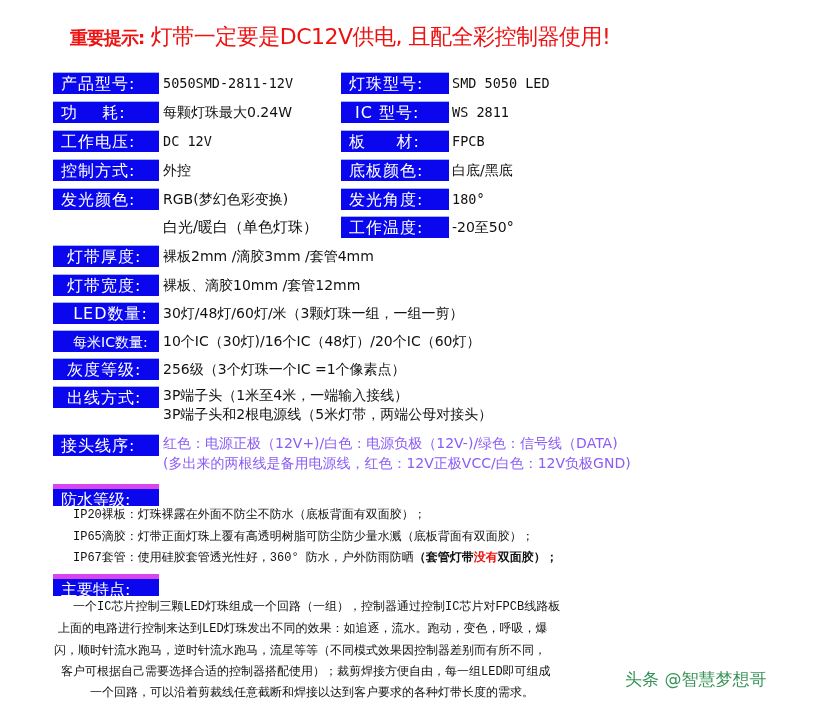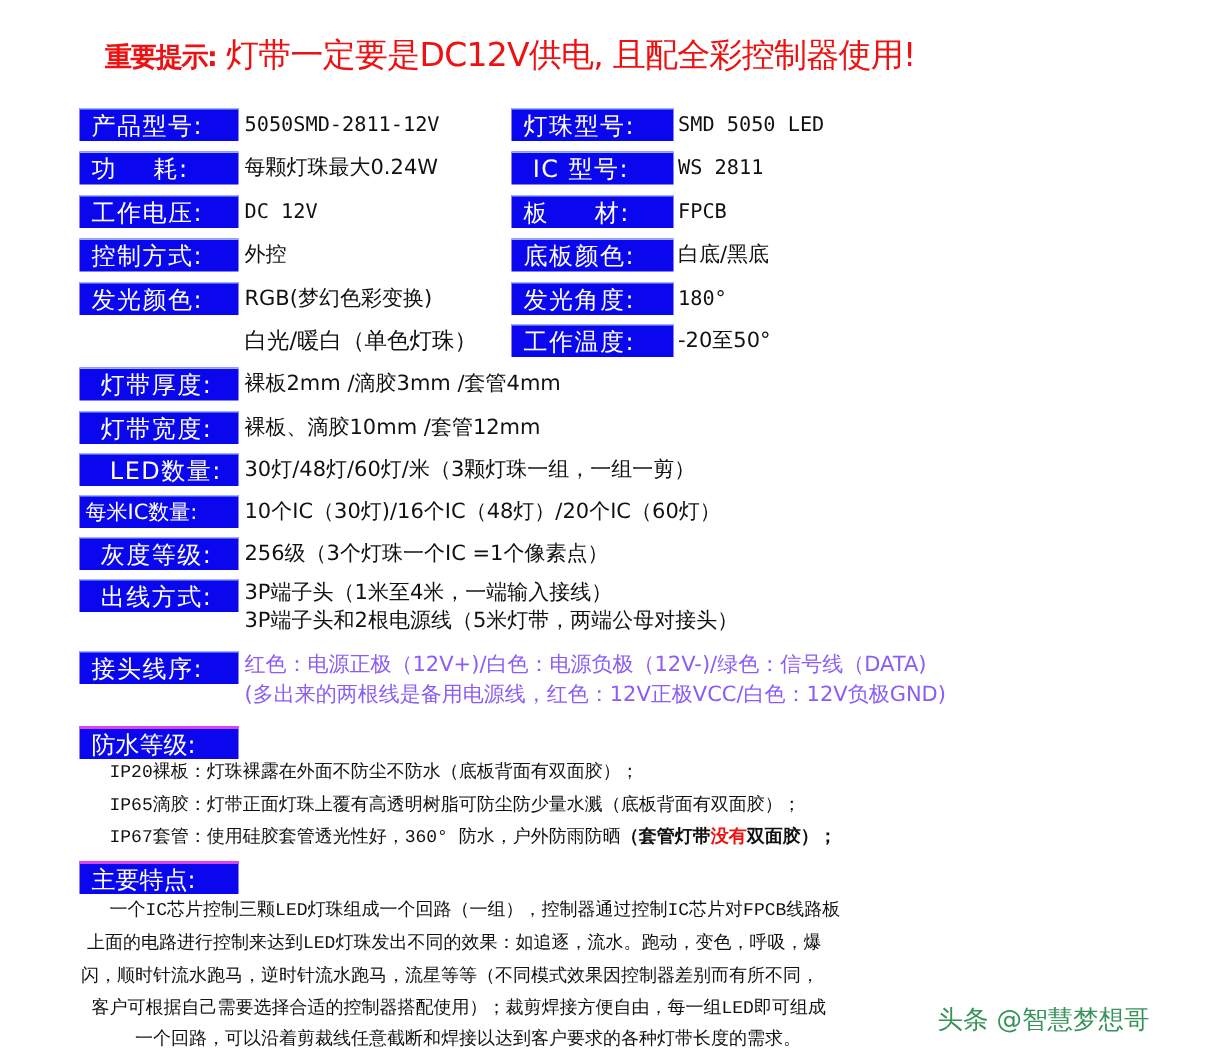--- a/index.html
+++ b/index.html
@@ -26,21 +26,21 @@
   .val {
     position: absolute; font-family: "DejaVu Sans Mono", monospace;
     font-size: 13.5px; line-height: 22px; white-space: nowrap; color: #111;
   }
   .val.red { color: #8b5cf6; text-align: center; }
   .val.sub { font-family: "DejaVu Sans", sans-serif; font-size: 14px; }
 
   .section-label {
     position: absolute; left: 53px; height: 22px; width: 106px;
     background: #0a07ee; color: #fff; font-size: 16px; line-height: 22px;
-    padding-left: 8px; border-top: 2px solid #d946ef;
+    padding-left: 8px; border-top: 5px solid #d946ef;
   }
   .para {
     position: absolute; font-family: Liberation Mono, monospace; font-size: 12px;
     line-height: 22px; white-space: nowrap; color: #111;
   }
   .b { font-weight: bold; margin-top: 28px; }
   .hl { color: #ee1111; font-weight: bold; }
 
   .watermark {
     position: absolute; left: 625px; top: 668px; font-size: 17px; color: #15803d;
@@ -90,21 +90,21 @@
 
 <div class="label l" style="top:245px; white-space:pre"> 灯带厚度:</div>
 <div class="val sub" style="left:163px;top:245px">裸板2mm /滴胶3mm /套管4mm</div>
 
 <div class="label l" style="top:274px; white-space:pre"> 灯带宽度:</div>
 <div class="val sub" style="left:163px;top:274px">裸板、滴胶10mm /套管12mm</div>
 
 <div class="label l" style="top:302px; white-space:pre">  LED数量:</div>
 <div class="val sub" style="left:163px;top:302px">30灯/48灯/60灯/米（3颗灯珠一组，一组一剪）</div>
 
-<div class="label l" style="top:330px; font-size:14px; padding-left:4px; letter-spacing:0">每米IC数量:</div>
+<div class="label l" style="top:330px; font-size:14px; padding-left:20px; letter-spacing:0">每米IC数量:</div>
 <div class="val sub" style="left:163px;top:330px">10个IC（30灯)/16个IC（48灯）/20个IC（60灯）</div>
 
 <div class="label l" style="top:358px; white-space:pre"> 灰度等级:</div>
 <div class="val sub" style="left:163px;top:358px">256级（3个灯珠一个IC =1个像素点）</div>
 
 <div class="label l" style="top:386px; white-space:pre"> 出线方式:</div>
 <div class="val sub" style="left:163px;top:385px;line-height:20px">3P端子头（1米至4米，一端输入接线）</div>
 <div class="val sub" style="left:163px;top:404px;line-height:20px">3P端子头和2根电源线（5米灯带，两端公母对接头）</div>
 
 <div class="label l" style="top:434px">接头线序:</div>

